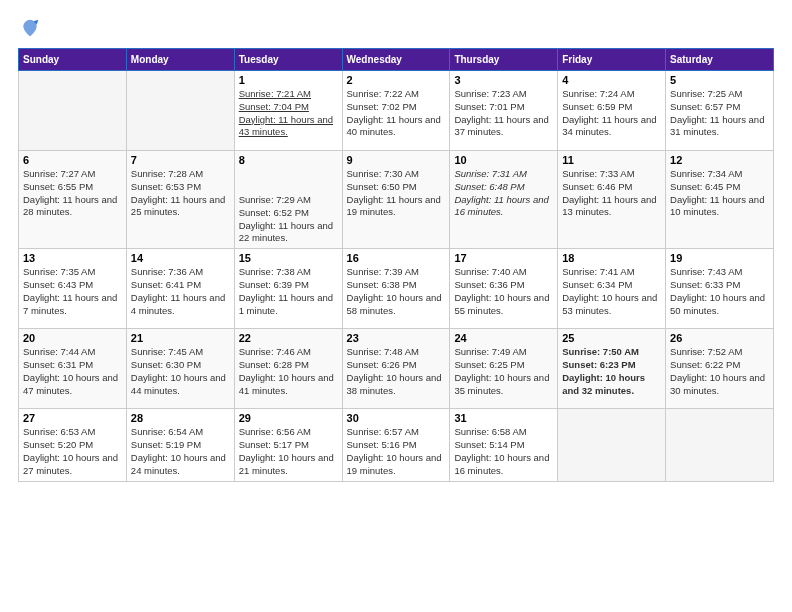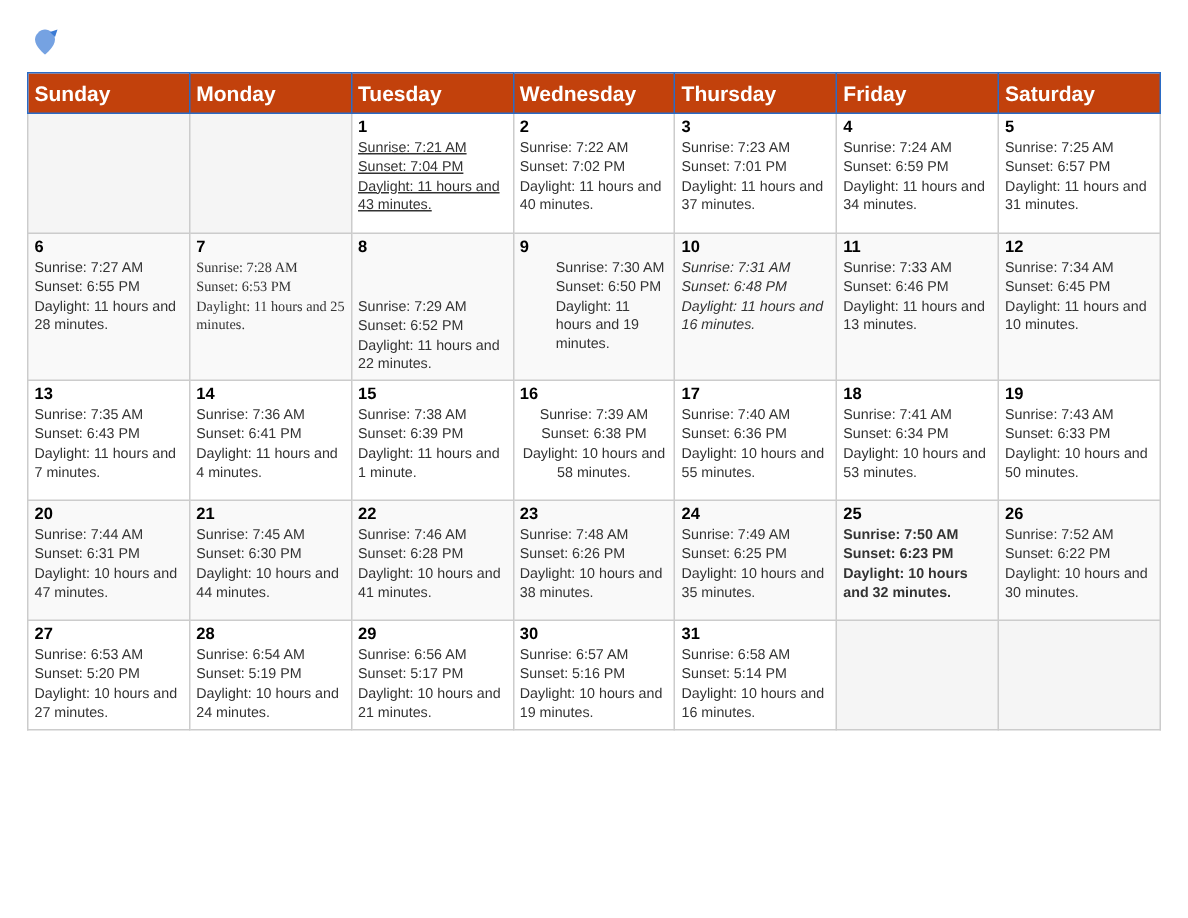--- a/index.html
+++ b/index.html
@@ -50,25 +50,25 @@
     .location {
       font-size: 14px;
       color: #555;
     }
     .calendar {
       width: 100%;
       border-collapse: collapse;
       font-size: 10px;
     }
     .calendar th {
-      background: #c2410c;
+      background: #4c1d95;
       color: #fff;
       padding: 5px 4px;
       text-align: left;
-      font-size: 14px;
+      font-size: 10px;
       font-weight: bold;
       border: 1px solid #2a6bc5;
     }
     .calendar td {
       border: 1px solid #ccc;
       vertical-align: top;
       padding: 3px 4px;
       width: calc(100% / 7);
       height: 80px;
       background: #fff;
@@ -165,33 +165,33 @@
         </tr>
         <tr>
           <td>
             <span class="day-num">6</span>
             <div class="day-info" style="white-space: pre-line;">Sunrise: 7:27 AM
 Sunset: 6:55 PM
 Daylight: 11 hours and 28 minutes.</div>
           </td>
           <td>
             <span class="day-num">7</span>
-            <div class="day-info" style="white-space: pre-line; font-family: Liberation Serif, serif;">Sunrise: 7:28 AM
+            <div class="day-info" style="white-space: pre-line;">Sunrise: 7:28 AM
 Sunset: 6:53 PM
 Daylight: 11 hours and 25 minutes.</div>
           </td>
           <td>
             <span class="day-num">8</span>
             <div class="day-info" style="white-space: pre-line; margin-top: 28px;">Sunrise: 7:29 AM
 Sunset: 6:52 PM
 Daylight: 11 hours and 22 minutes.</div>
           </td>
           <td>
             <span class="day-num">9</span>
-            <div class="day-info" style="white-space: pre-line; margin-left: 24px;">Sunrise: 7:30 AM
+            <div class="day-info" style="white-space: pre-line;">Sunrise: 7:30 AM
 Sunset: 6:50 PM
 Daylight: 11 hours and 19 minutes.</div>
           </td>
           <td>
             <span class="day-num">10</span>
             <div class="day-info" style="white-space: pre-line; font-style: italic;">Sunrise: 7:31 AM
 Sunset: 6:48 PM
 Daylight: 11 hours and 16 minutes.</div>
           </td>
           <td>
@@ -221,21 +221,21 @@
 Daylight: 11 hours and 4 minutes.</div>
           </td>
           <td>
             <span class="day-num">15</span>
             <div class="day-info" style="white-space: pre-line;">Sunrise: 7:38 AM
 Sunset: 6:39 PM
 Daylight: 11 hours and 1 minute.</div>
           </td>
           <td>
             <span class="day-num">16</span>
-            <div class="day-info" style="white-space: pre-line; text-align: center;">Sunrise: 7:39 AM
+            <div class="day-info" style="white-space: pre-line;">Sunrise: 7:39 AM
 Sunset: 6:38 PM
 Daylight: 10 hours and 58 minutes.</div>
           </td>
           <td>
             <span class="day-num">17</span>
             <div class="day-info" style="white-space: pre-line;">Sunrise: 7:40 AM
 Sunset: 6:36 PM
 Daylight: 10 hours and 55 minutes.</div>
           </td>
           <td>

